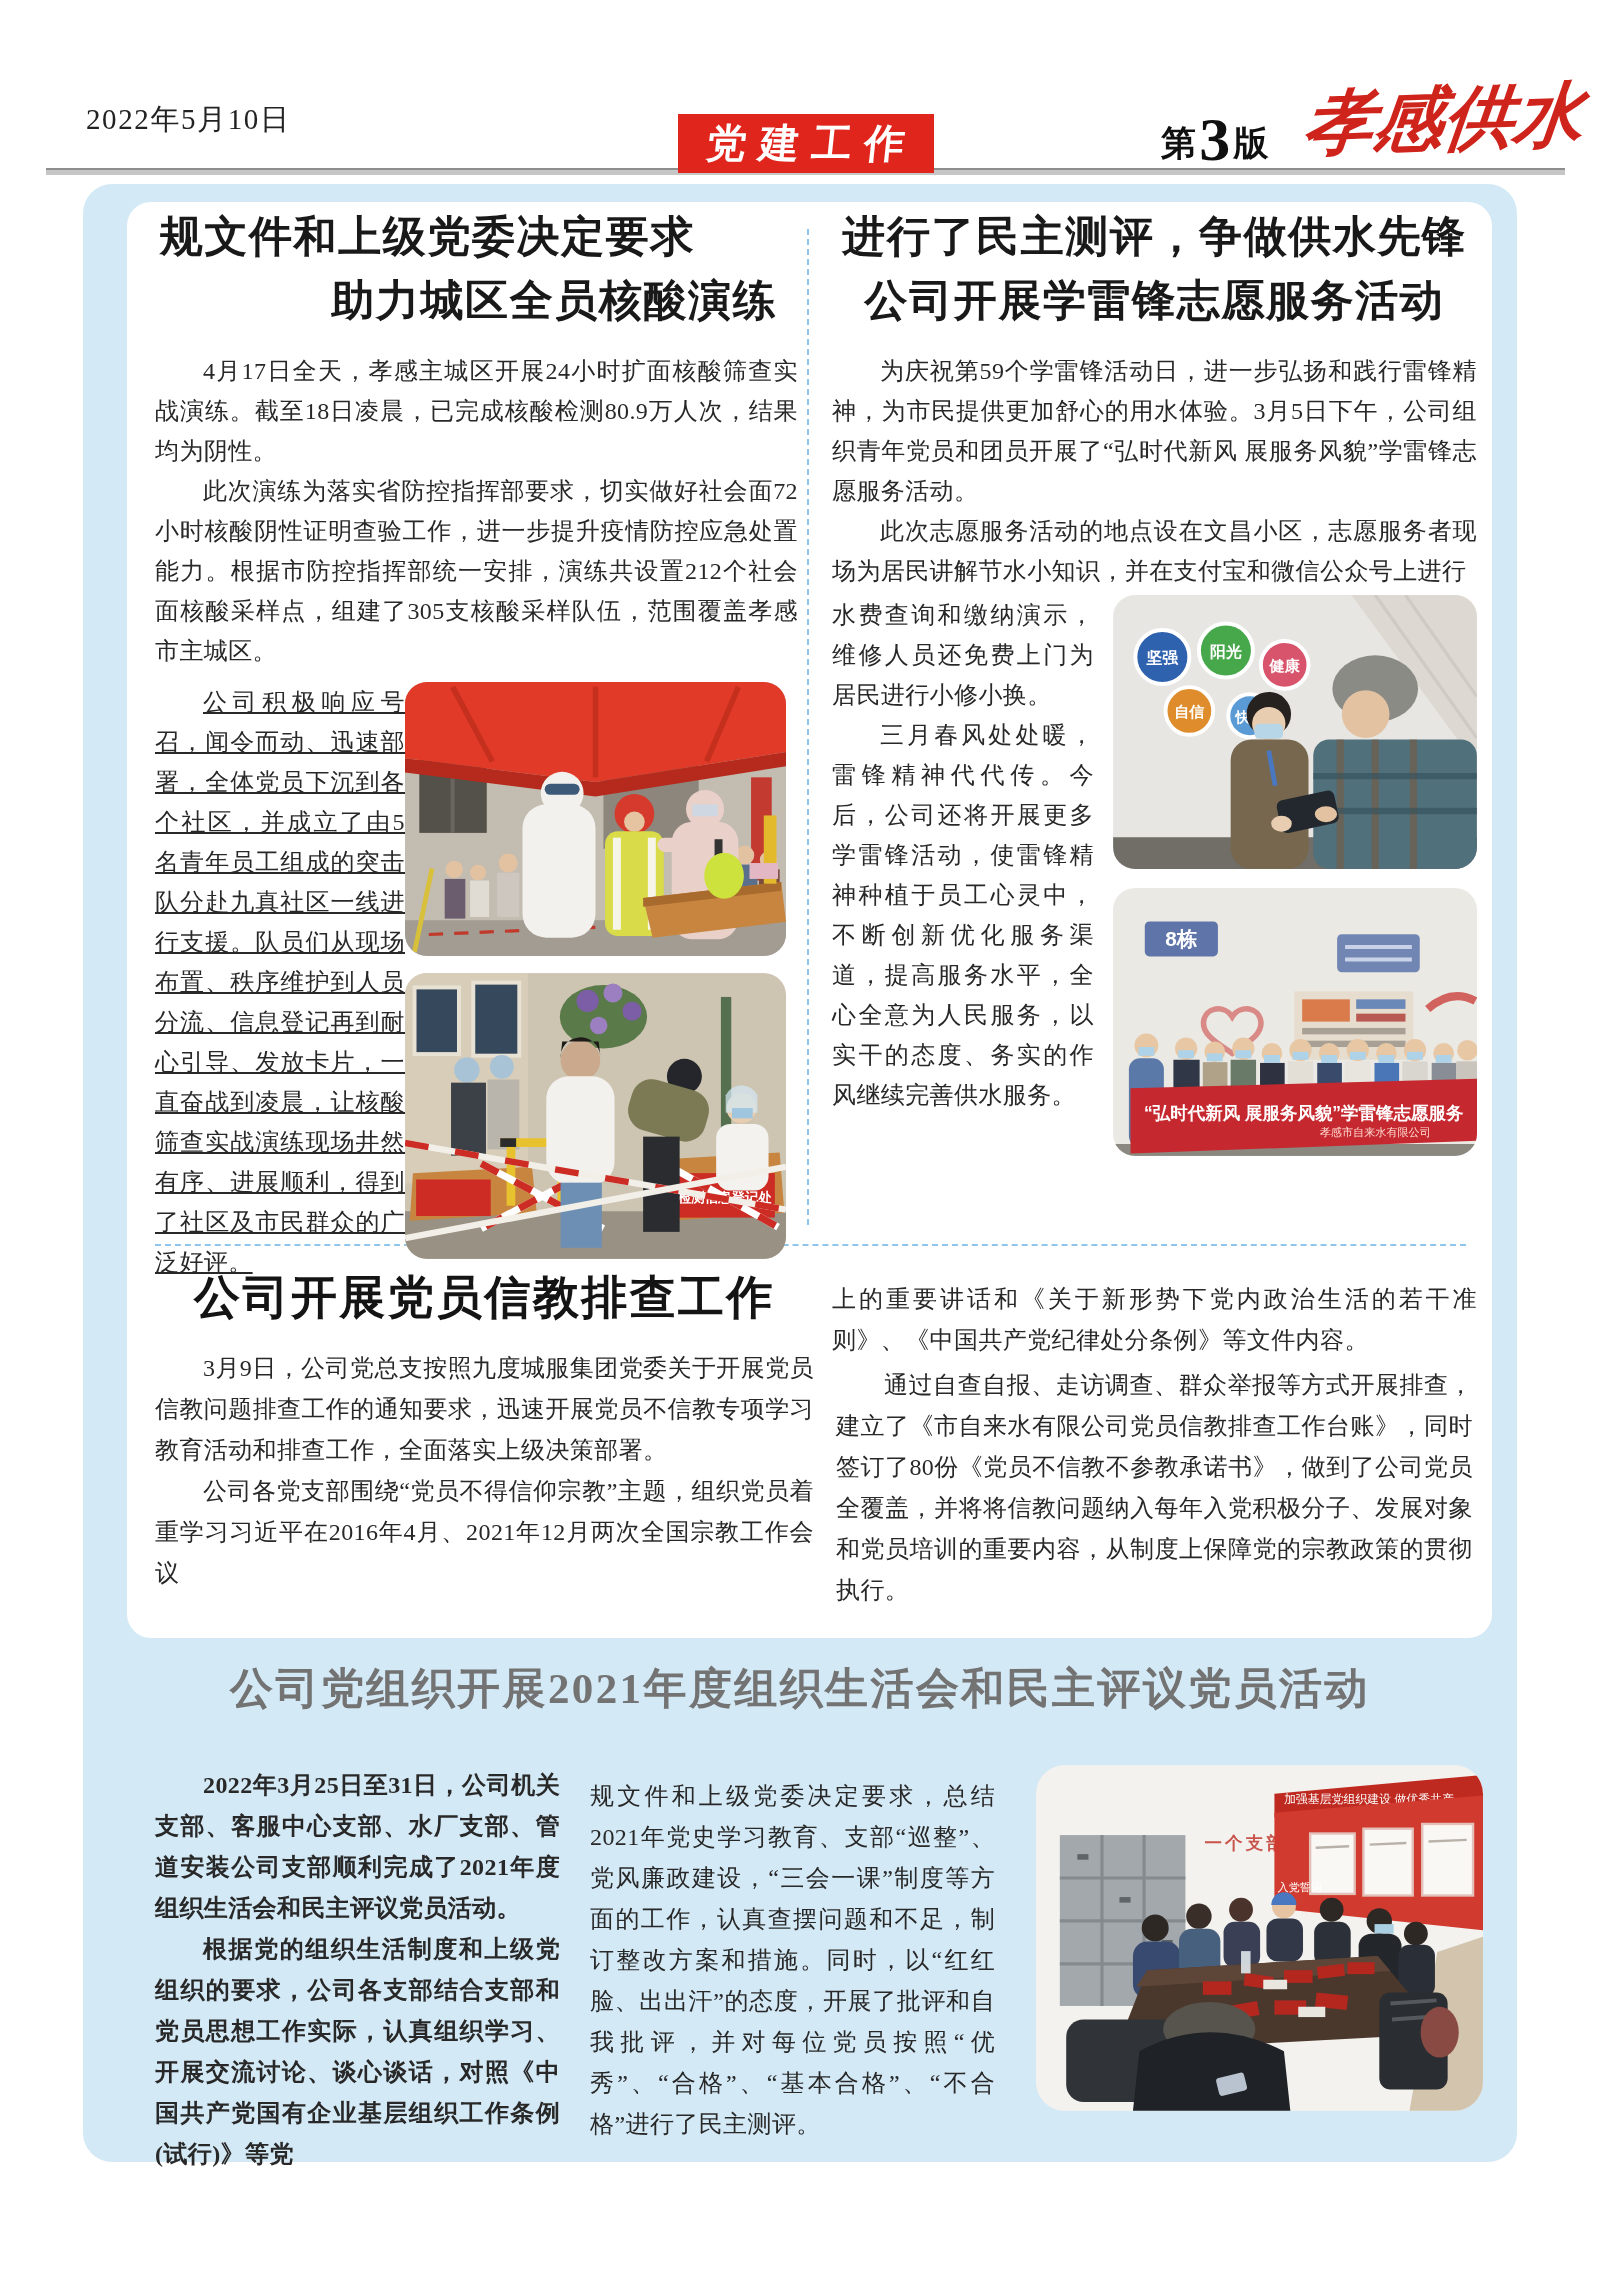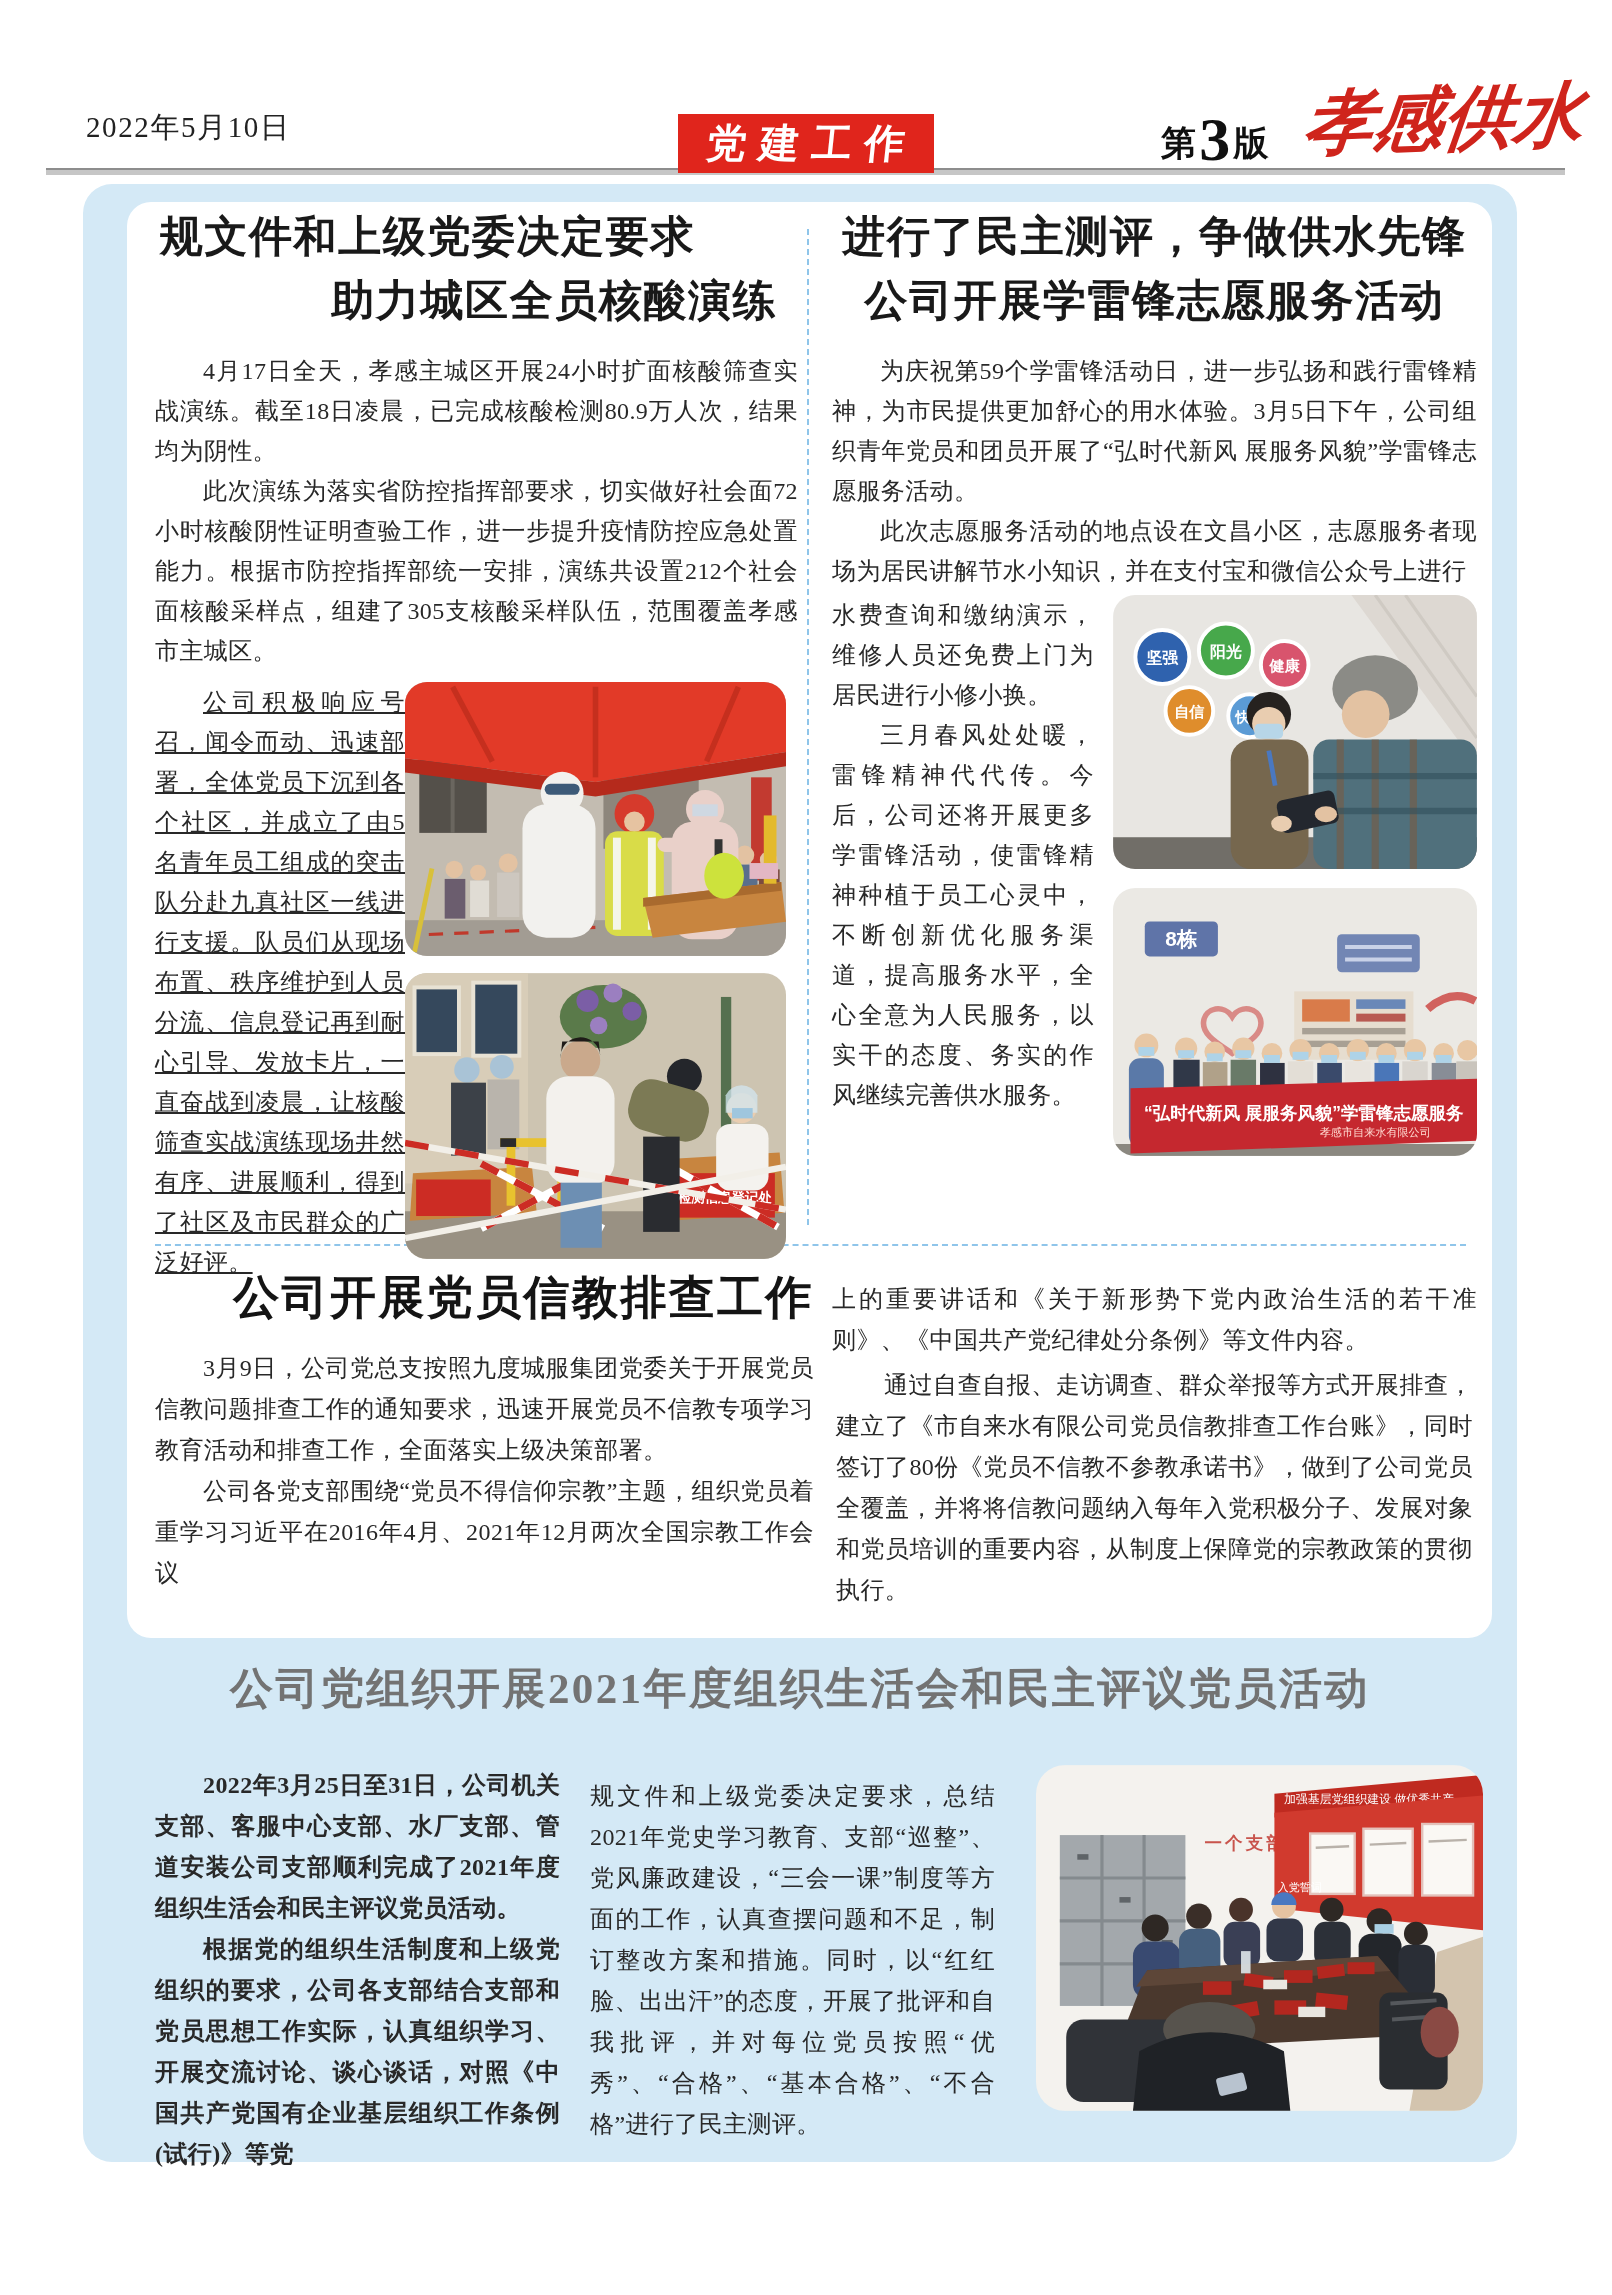--- a/index.html
+++ b/index.html
@@ -1,20 +1,20 @@
 <!DOCTYPE html>
 <html style="font-size:12.7px"><head>
 <meta charset="utf-8">
 <style>
   html,body{margin:0;padding:0;background:#ffffff;}
   #page{position:relative;width:1612px;height:2295px;background:#ffffff;overflow:hidden;
         font-family:"Liberation Serif","DejaVu Serif",serif;color:#282828;}
   .abs{position:absolute;}
   
-  .date{left:86px;top:108px;font-size:29px;color:#222;letter-spacing:1.6px;}
+  .date{left:86px;top:100px;font-size:29px;color:#222;letter-spacing:1.6px;}
   .rule{left:46px;top:168px;width:1519px;height:7.1px;
         background:linear-gradient(#8d8d8d 2.4px,#c6c6c6 2.4px);}
   .section-box{left:678px;top:114px;width:256px;height:59px;background:#e0251c;
         display:flex;align-items:center;justify-content:center;z-index:3;}
   .section-box span{color:#fff;font-size:40px;font-weight:bold;letter-spacing:12.7px;
         padding-left:12.7px;transform:skewX(-6deg);}
   .edition{left:1161px;top:113px;display:flex;align-items:flex-end;color:#101010;z-index:3;}
   .edition .pre,.edition .suf{font-size:35px;font-weight:bold;line-height:1;padding-bottom:4.8px;}
   .edition .num{font-size:62px;font-weight:bold;line-height:0.85;padding:0 3.2px;}
   .masthead{left:1304px;top:73px;width:270px;font-size:70px;font-weight:bold;font-style:italic;
@@ -38,21 +38,21 @@
   .rowA .txt{width:250px;margin-right:12px;}
   .rowA .pics{width:381px;}
   .rowB{display:flex;align-items:flex-start;}
   .rowB .txt{width:262px;margin-right:19px;}
   .rowB .pics{width:364px;}
   .photo{border-radius:22px;overflow:hidden;line-height:0;}
   .photo svg{display:block;}
   .mt22{margin-top:17.5px;} .mt24{margin-top:19px;}
   .artCL{left:155px;top:1268px;width:659px;}
   .artCR{left:832px;top:1279px;width:645px;}
-  .titleC{font-size:46px;font-weight:bold;text-align:right;letter-spacing:2.4px;color:#141414;
+  .titleC{font-size:46px;font-weight:bold;text-align:center;letter-spacing:2.4px;color:#141414;
         line-height:59px;margin-bottom:20.7px;}
   .bodyC{font-size:24px;line-height:41px;text-align:justify;letter-spacing:0.4px;}
   .titleD{left:83px;top:1660px;width:1434px;text-align:center;font-size:43px;font-weight:bold;
         letter-spacing:2.4px;color:#737373;}
   .bcols{left:155px;top:1765px;width:1328px;display:flex;align-items:flex-start;}
   .bcol1{width:407px;margin-right:30px;font-weight:bold;}
   .bcol2{width:407px;margin-right:41px;margin-top:11px;}
   .bodyD{font-size:24px;line-height:41px;text-align:justify;letter-spacing:0.4px;}
   .phC{border-radius:29px;}
   svg text{font-family:"Liberation Sans","DejaVu Sans",sans-serif;}

